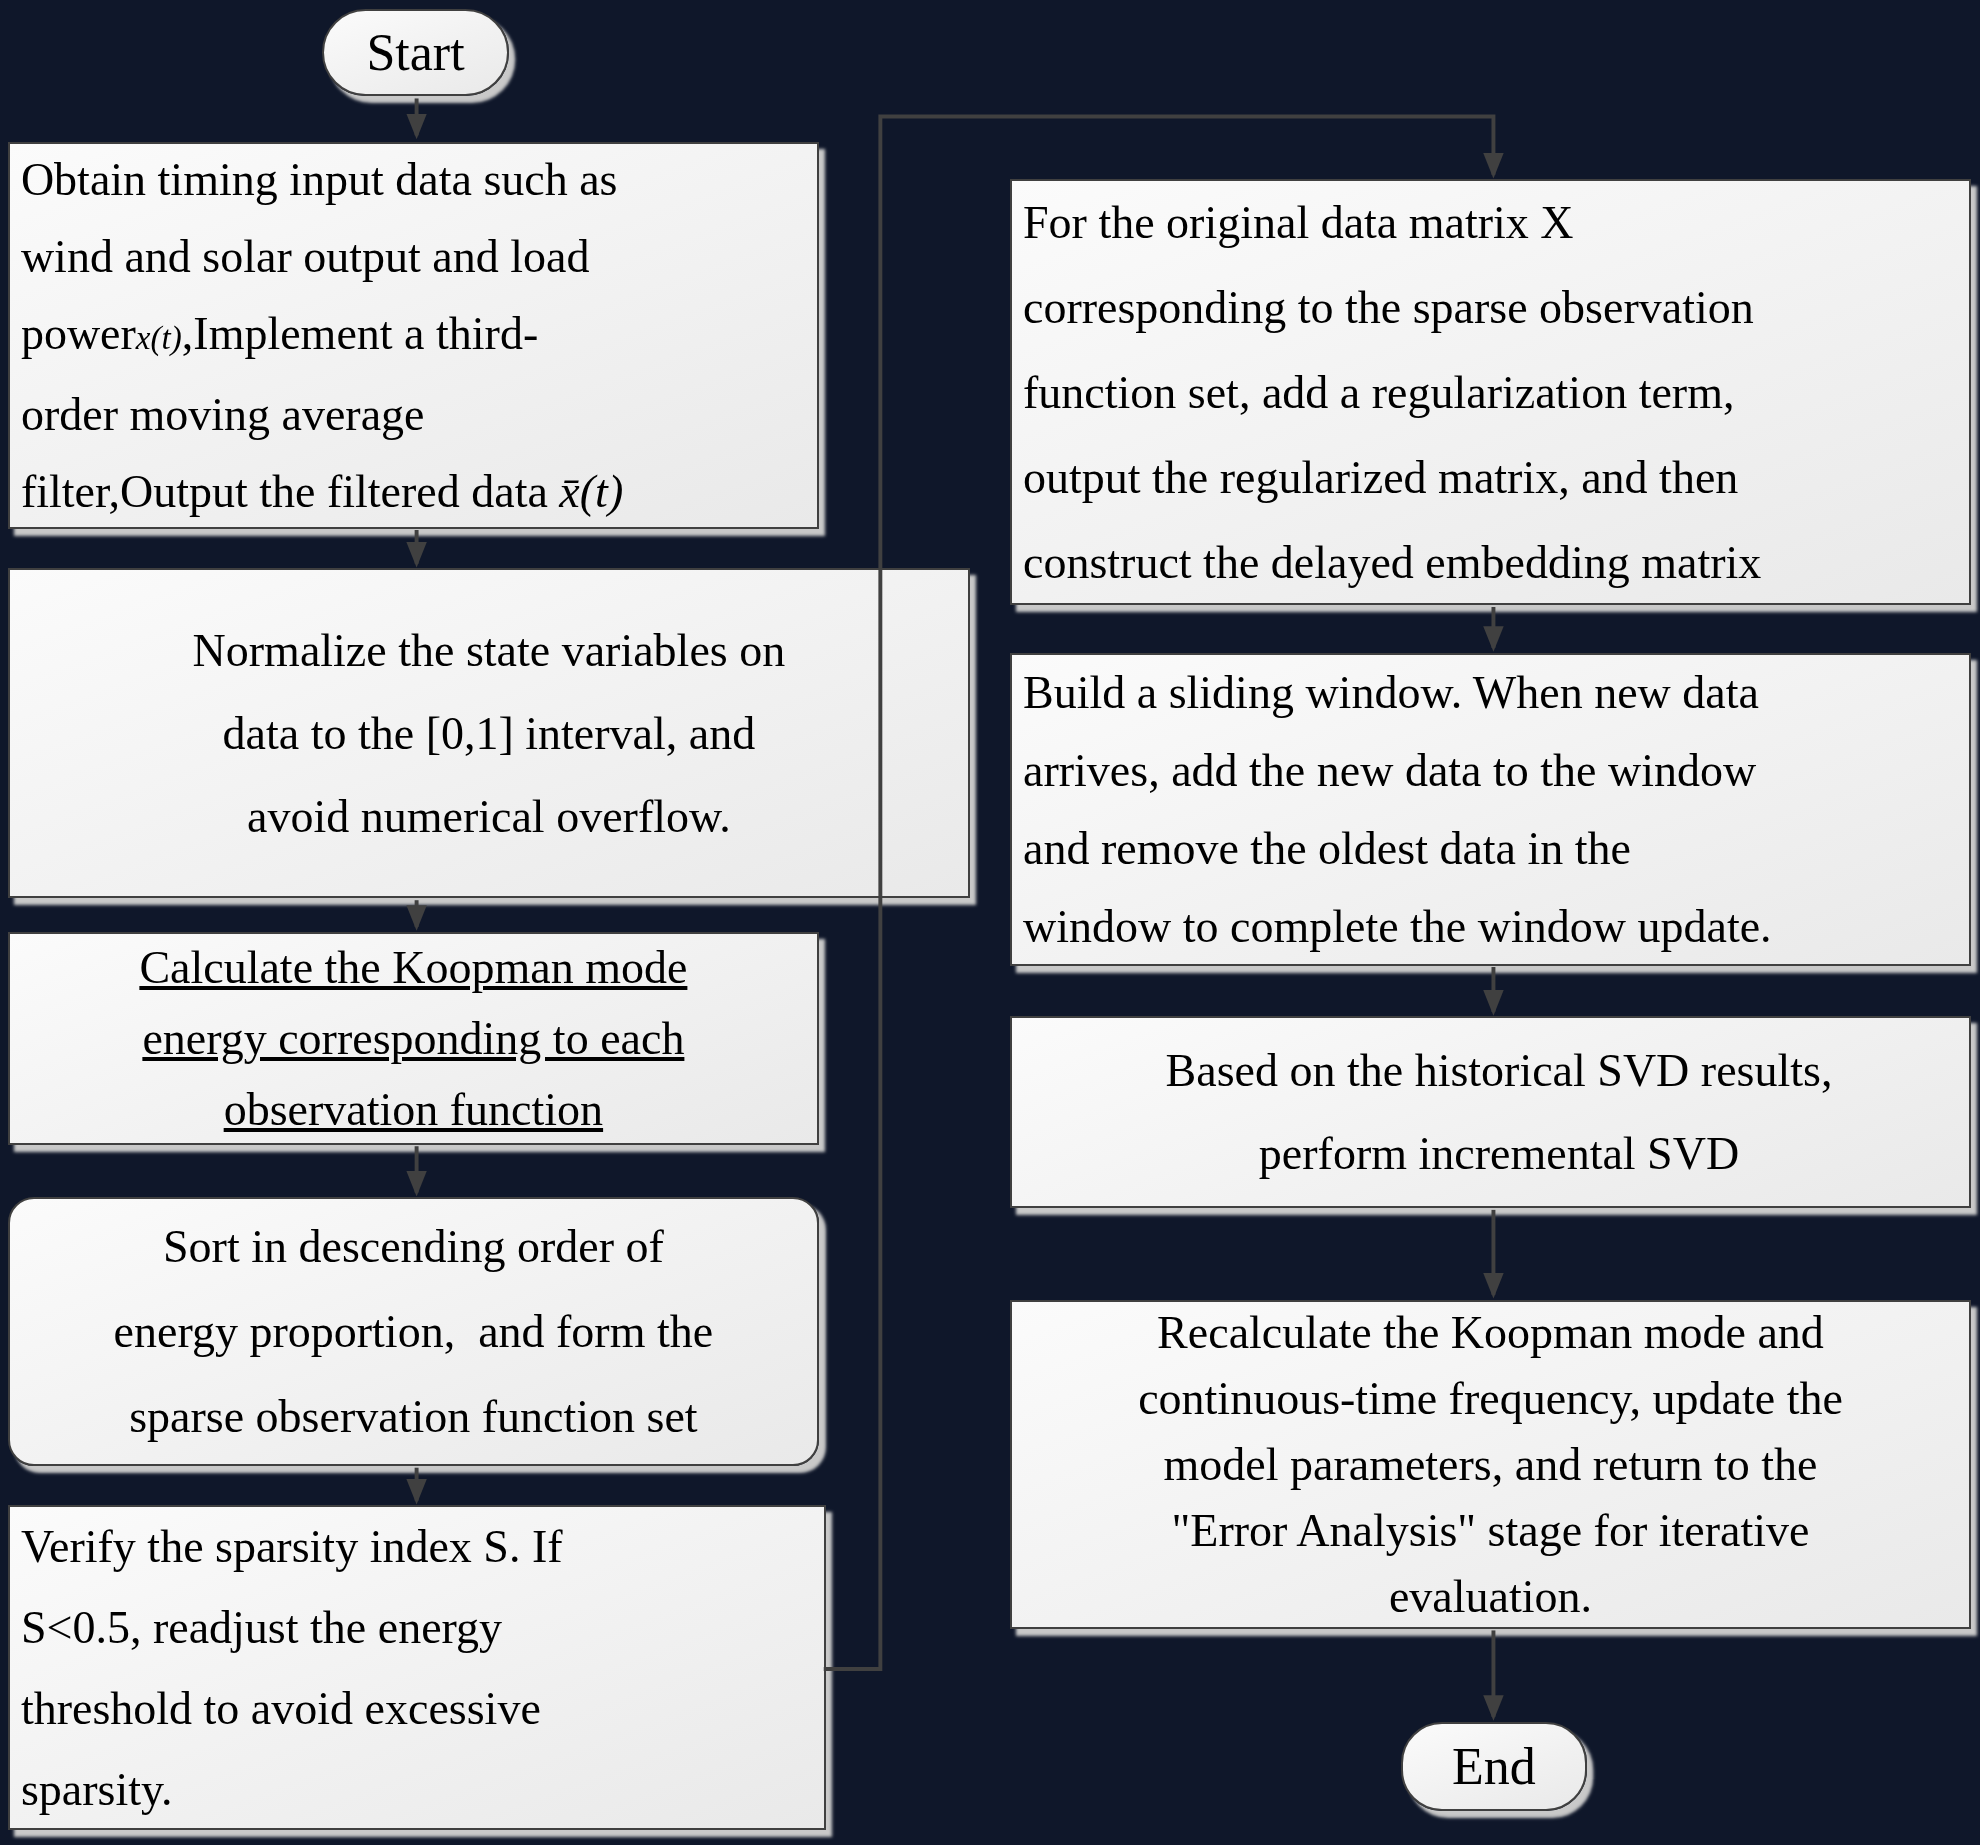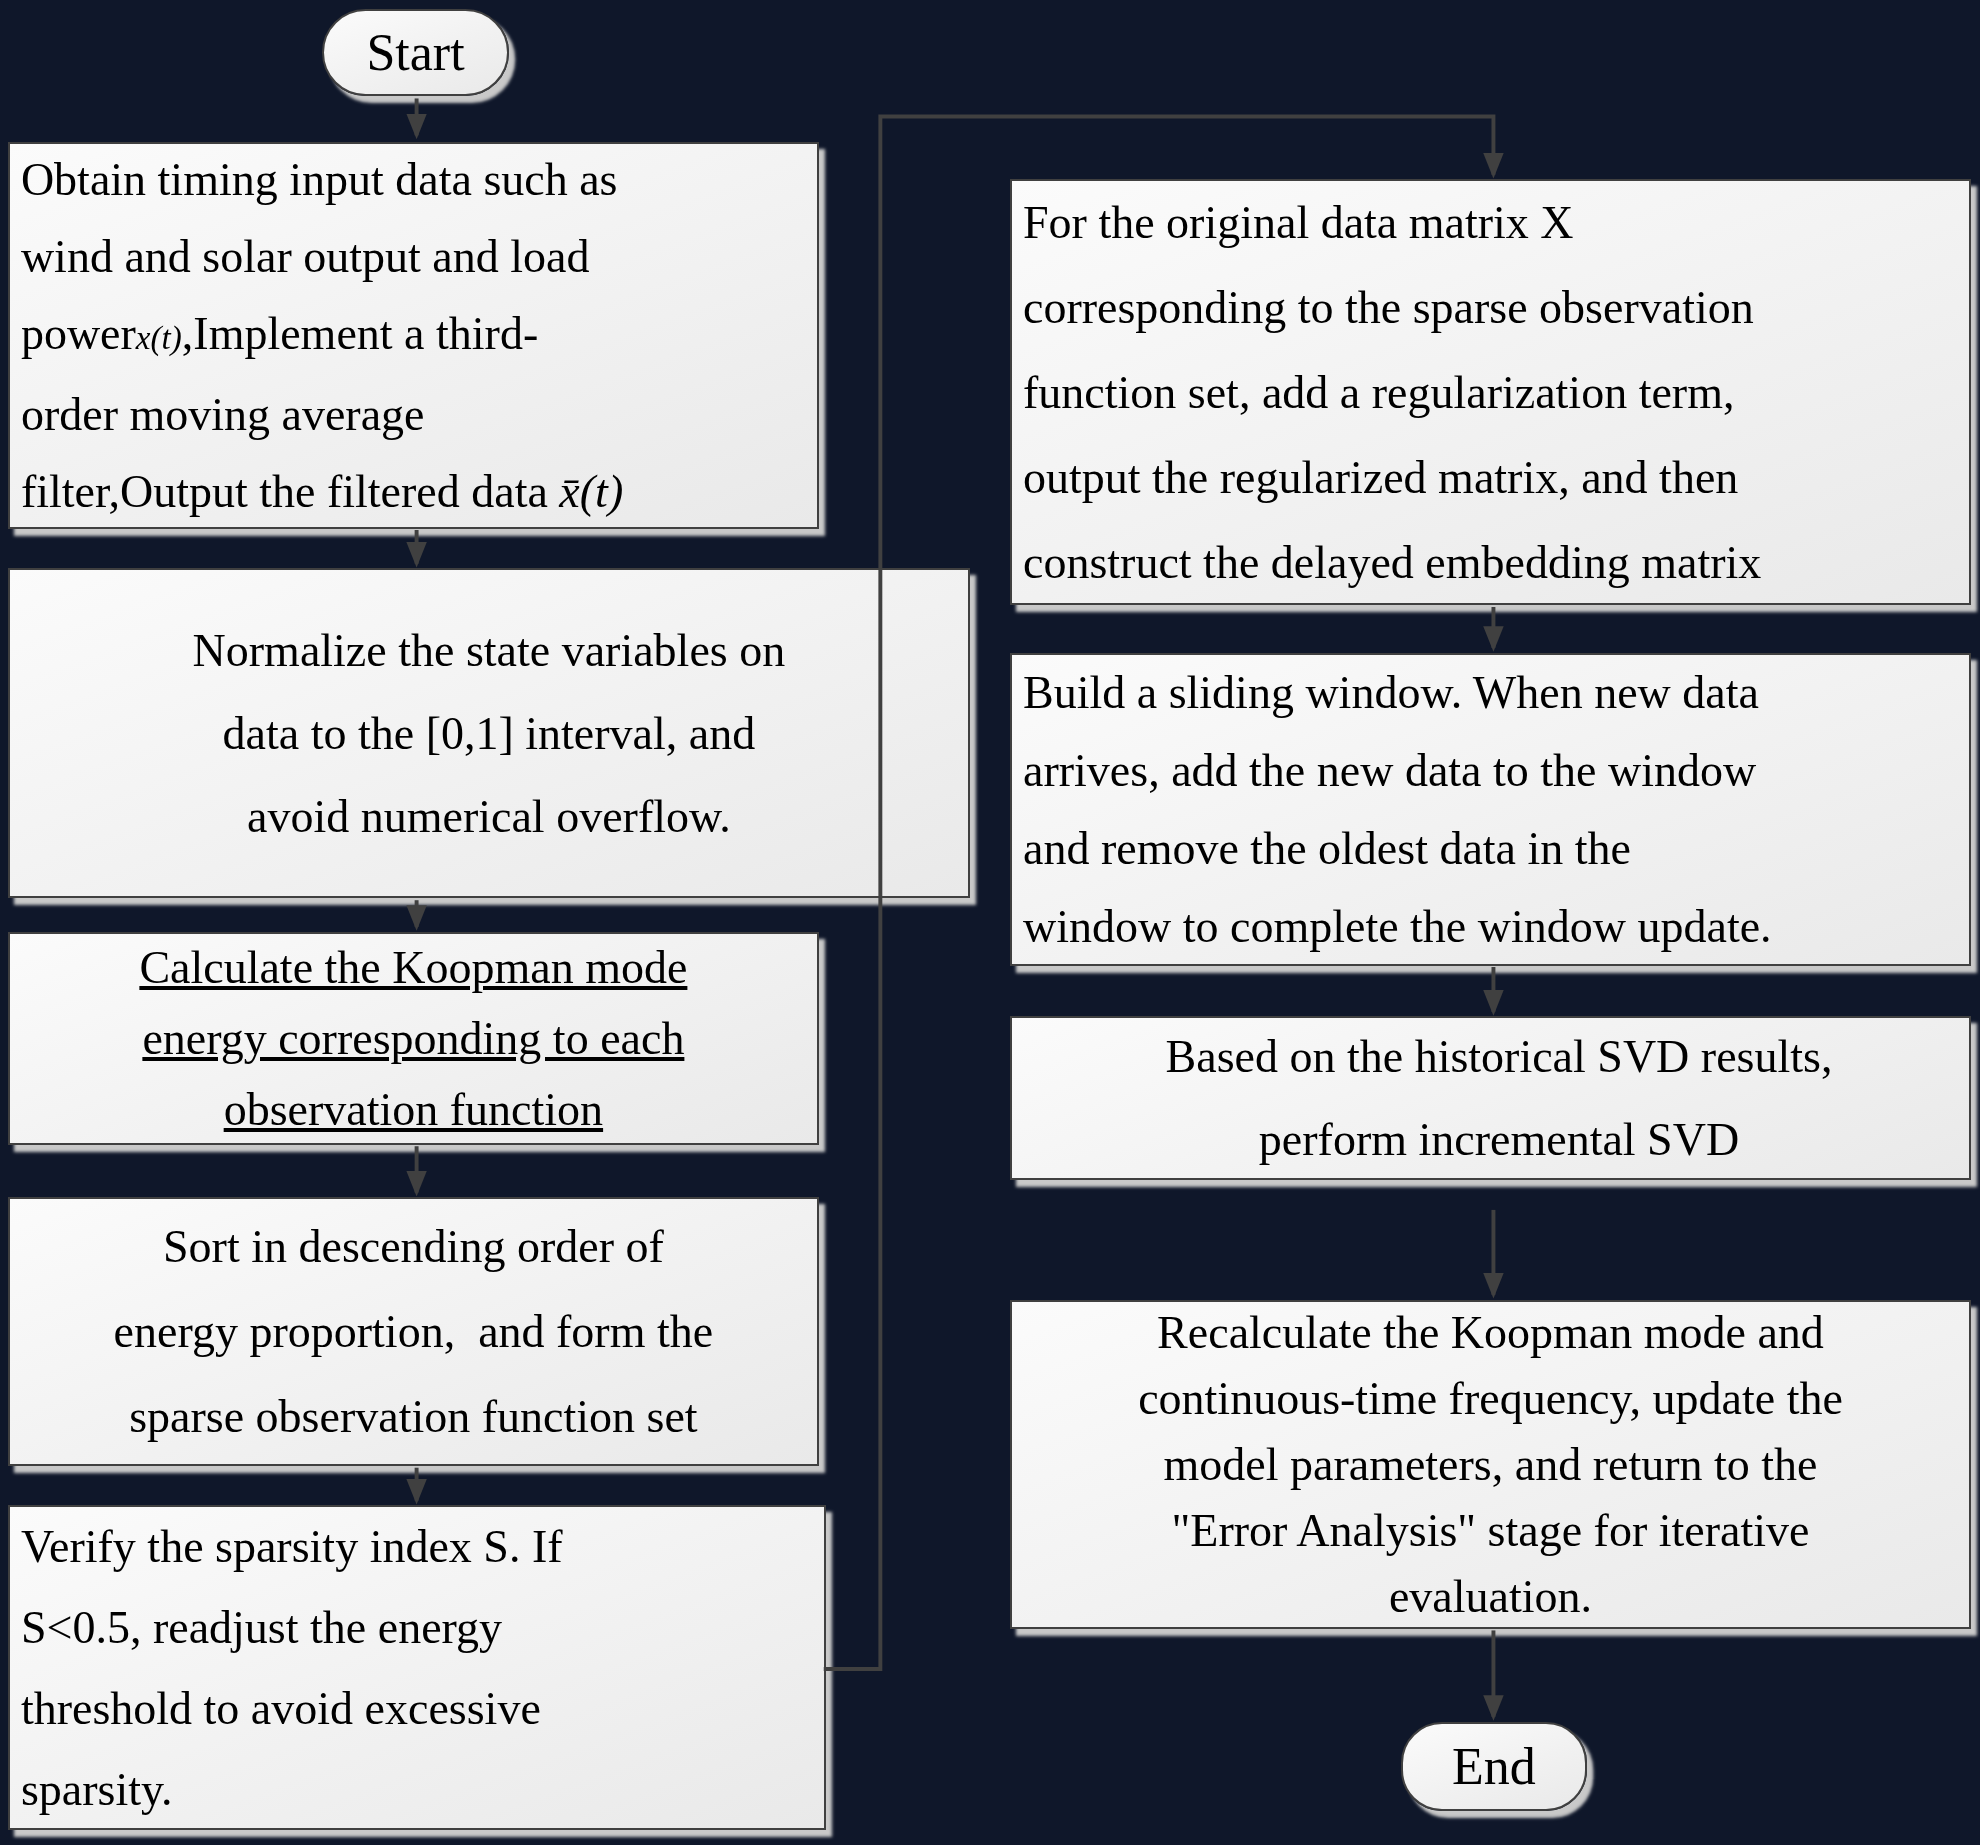--- a/index.html
+++ b/index.html
@@ -35,25 +35,25 @@
   .seg-m{font-style:italic;}
   .seg-ms{font-style:italic;font-size:0.72em;}
   #wires{position:absolute;left:0;top:0;z-index:3;pointer-events:none;}
   #wires line,#wires polyline{stroke:#404040;stroke-width:5;fill:none;}
 
   
   #n-start{left:322px;top:9.4px;width:187px;height:87px;}
   #n-l1{left:7.9px;top:142px;width:811px;height:387px;line-height:77px;}
   #n-l2{left:7.9px;top:568px;width:962px;height:330px;line-height:83px;}
   #n-l3{left:7.9px;top:932px;width:811px;height:213px;line-height:71px;text-decoration:underline;}
-  #n-l4{left:7.9px;top:1197px;width:811px;height:269px;line-height:85px;}
+  #n-l4{left:7.9px;top:1197px;width:811px;height:269px;line-height:85px;border-radius:26px;}
   #n-l5{left:7.9px;top:1505px;width:818px;height:325px;line-height:81px;}
   #n-r1{left:1010px;top:179px;width:961px;height:426px;line-height:85px;}
   #n-r2{left:1010px;top:653px;width:961px;height:313px;line-height:78px;}
-  #n-r3{left:1010px;top:1016px;width:961px;height:164px;line-height:83px;padding-left:28px;}
+  #n-r3{left:1010px;top:1016px;width:961px;height:192px;line-height:83px;padding-left:28px;}
   #n-r4{left:1010px;top:1300px;width:961px;height:329px;line-height:66px;}
   #n-end{left:1401px;top:1722px;width:186px;height:89px;border-radius:41px;}
 </style>
 </head>
 <body>
 
 <div class="canvas">
 
   <svg id="wires" width="1980" height="1846" viewBox="0 0 2519 2348">
     <defs>

